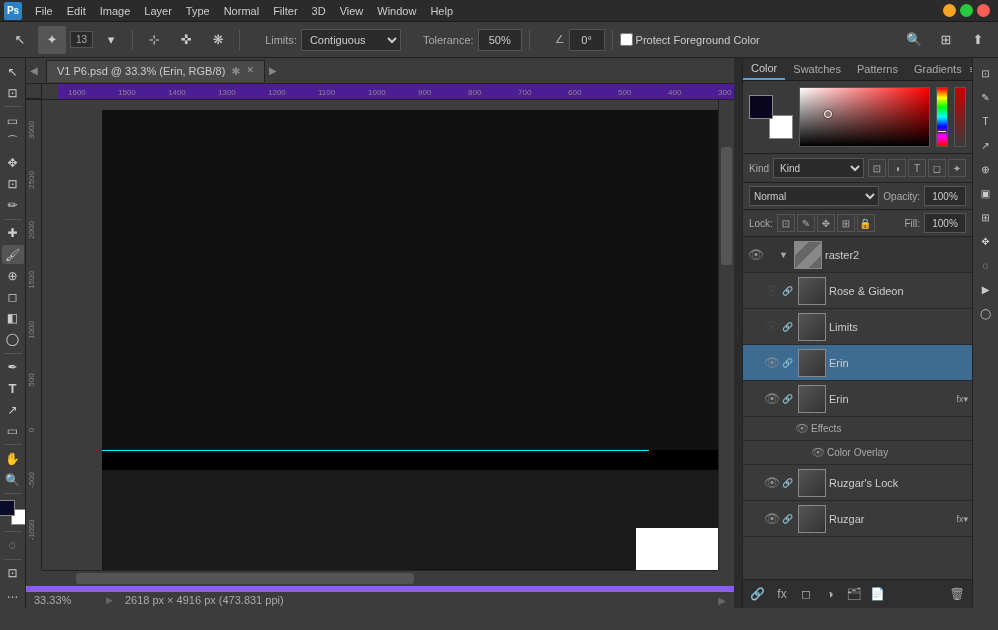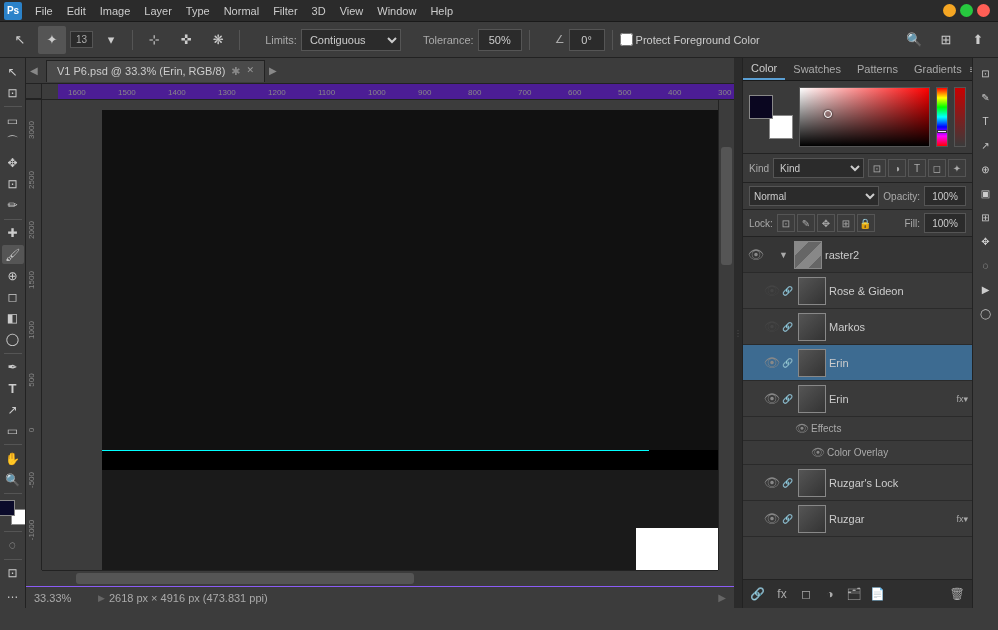--- a/index.html
+++ b/index.html
@@ -30,21 +30,21 @@
 
     
     #canvas-area { flex: 1; background: #3c3c3c; display: flex; flex-direction: column; overflow: hidden; }
     #tab-bar { display: flex; align-items: center; background: #3c3c3c; height: 26px; border-bottom: 1px solid #222; padding-left: 4px; }
     .canvas-tab { background: #4a4a4a; border: 1px solid #222; border-bottom: none; padding: 4px 10px; font-size: 11px; color: #ccc; cursor: pointer; display: flex; gap: 6px; }
     .canvas-tab .close-btn { font-size: 9px; color: #999; cursor: pointer; }
     #canvas-wrapper { flex: 1; overflow: hidden; position: relative; background: #3c3c3c; }
     #ruler-h { height: 16px; background: #4c1d95; border-bottom: 1px solid #222; display: flex; align-items: center; overflow: hidden; margin-left: 16px; }
 
     
-    #status-bar { height: 22px; background: #3c3c3c; border-top: 1px solid #8b5cf6; display: flex; align-items: center; padding: 0 8px; gap: 4px; font-size: 11px; color: #aaa; }
+    #status-bar { height: 22px; background: #3c3c3c; border-top: 6px solid #8b5cf6; display: flex; align-items: center; padding: 0 8px; gap: 12px; font-size: 11px; color: #aaa; }
     .status-zoom { min-width: 60px; }
     .status-size { flex: 1; }
 
     
     #right-panel { width: 230px; background: #3c3c3c; border-left: 1px solid #222; display: flex; flex-direction: column; }
 
     
     #color-panel { background: #3a3a3a; border-bottom: 1px solid #222; }
     .panel-tabs { display: flex; align-items: center; background: #2f2f2f; border-bottom: 1px solid #1a1a1a; }
     .panel-tab { padding: 4px 8px; font-size: 11px; color: #aaa; cursor: pointer; }
@@ -392,21 +392,21 @@
           </div>
           <span class="layer-name">Rose &amp; Gideon</span>
         </div>
 
         <div class="layer-item" style="padding-left:20px;">
           <div class="layer-vis" style="color:#444;">👁</div>
           <div class="layer-link">🔗</div>
           <div class="layer-thumb" style="background:#333;">
             <div style="width:100%;height:100%;background:linear-gradient(135deg,#555,#333);"></div>
           </div>
-          <span class="layer-name">Markos</span>
+          <span class="layer-name">Limits</span>
         </div>
 
         <div class="layer-item active" style="padding-left:20px;">
           <div class="layer-vis">👁</div>
           <div class="layer-link">🔗</div>
           <div class="layer-thumb" style="background:#333;">
             <div style="width:100%;height:100%;background:linear-gradient(135deg,#555,#333);"></div>
           </div>
           <span class="layer-name">Erin</span>
         </div>

